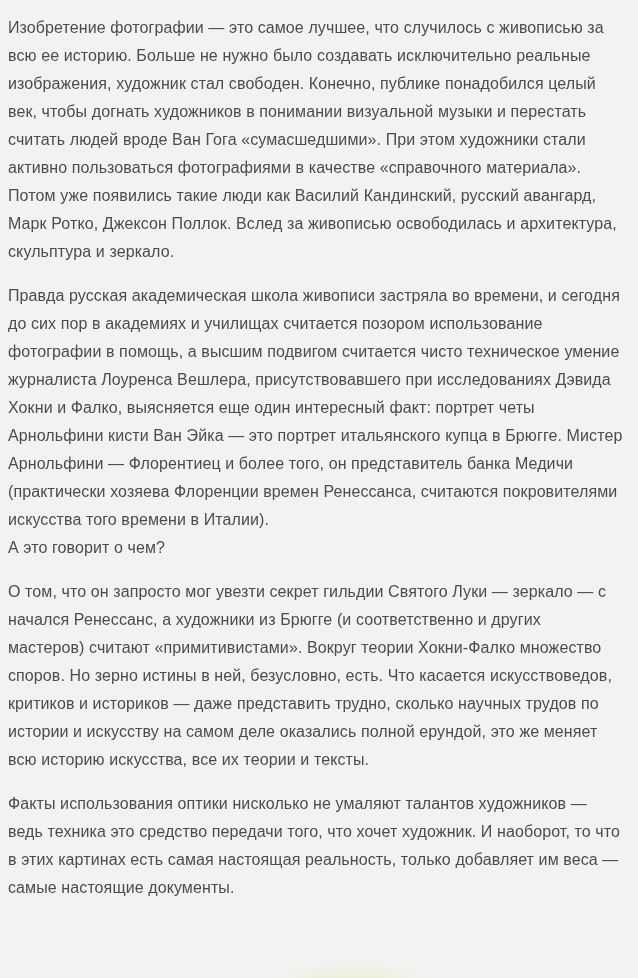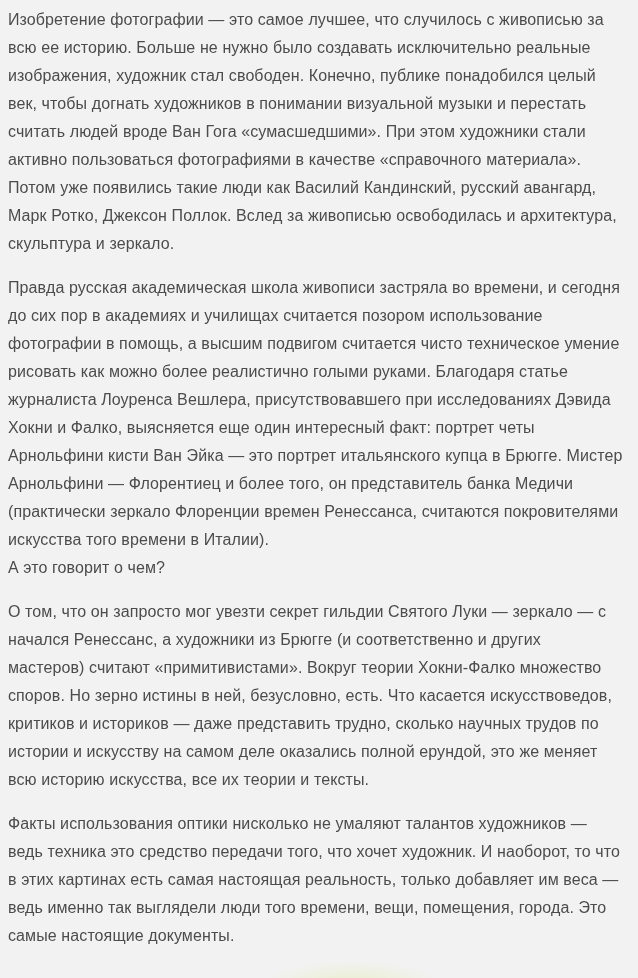--- a/index.html
+++ b/index.html
@@ -17,21 +17,21 @@
   .article {
     position: absolute;
     top: 6px;
     left: 8px;
     right: 6px;
     color: #4c4c4c;
     font-size: 16px;
     letter-spacing: 0.1px;
   }
   .para {
-    margin: 0 0 16px 0;
+    margin: 8px 0 16px 0;
     padding: 0;
   }
   .ln {
     line-height: 28px;
     min-height: 28px;
     white-space: nowrap;
   }
   .cropped-image-top {
     position: absolute;
     left: 262px;
@@ -59,43 +59,41 @@
     <div class="ln">активно пользоваться фотографиями в качестве «справочного материала».</div>
     <div class="ln">Потом уже появились такие люди как Василий Кандинский, русский авангард,</div>
     <div class="ln">Марк Ротко, Джексон Поллок. Вслед за живописью освободилась и архитектура,</div>
     <div class="ln">скульптура и зеркало.</div>
   </div>
 
   <div class="para">
     <div class="ln">Правда русская академическая школа живописи застряла во времени, и сегодня</div>
     <div class="ln">до сих пор в академиях и училищах считается позором использование</div>
     <div class="ln">фотографии в помощь, а высшим подвигом считается чисто техническое умение</div>
-    <div class="ln">рисовать как можно более реалистично голыми руками. Благодаря статье</div>
     <div class="ln">журналиста Лоуренса Вешлера, присутствовавшего при исследованиях Дэвида</div>
     <div class="ln">Хокни и Фалко, выясняется еще один интересный факт: портрет четы</div>
     <div class="ln">Арнольфини кисти Ван Эйка — это портрет итальянского купца в Брюгге. Мистер</div>
     <div class="ln">Арнольфини — Флорентиец и более того, он представитель банка Медичи</div>
-    <div class="ln">(практически зеркало Флоренции времен Ренессанса, считаются покровителями</div>
+    <div class="ln">(практически хозяева Флоренции времен Ренессанса, считаются покровителями</div>
     <div class="ln">искусства того времени в Италии).</div>
     <div class="ln">А это говорит о чем?</div>
   </div>
 
   <div class="para">
     <div class="ln">О том, что он запросто мог увезти секрет гильдии Святого Луки — зеркало — с</div>
     <div class="ln">начался Ренессанс, а художники из Брюгге (и соответственно и других</div>
     <div class="ln">мастеров) считают «примитивистами». Вокруг теории Хокни-Фалко множество</div>
     <div class="ln">споров. Но зерно истины в ней, безусловно, есть. Что касается искусствоведов,</div>
     <div class="ln">критиков и историков — даже представить трудно, сколько научных трудов по</div>
     <div class="ln">истории и искусству на самом деле оказались полной ерундой, это же меняет</div>
     <div class="ln">всю историю искусства, все их теории и тексты.</div>
   </div>
 
   <div class="para">
     <div class="ln">Факты использования оптики нисколько не умаляют талантов художников —</div>
     <div class="ln">ведь техника это средство передачи того, что хочет художник. И наоборот, то что</div>
     <div class="ln">в этих картинах есть самая настоящая реальность, только добавляет им веса —</div>
-    <div class="ln">ведь именно так выглядели люди того времени, вещи, помещения, города. Это</div>
     <div class="ln">самые настоящие документы.</div>
   </div>
 
 </main>
 
 <div class="cropped-image-top"></div>
 
 </body></html>

